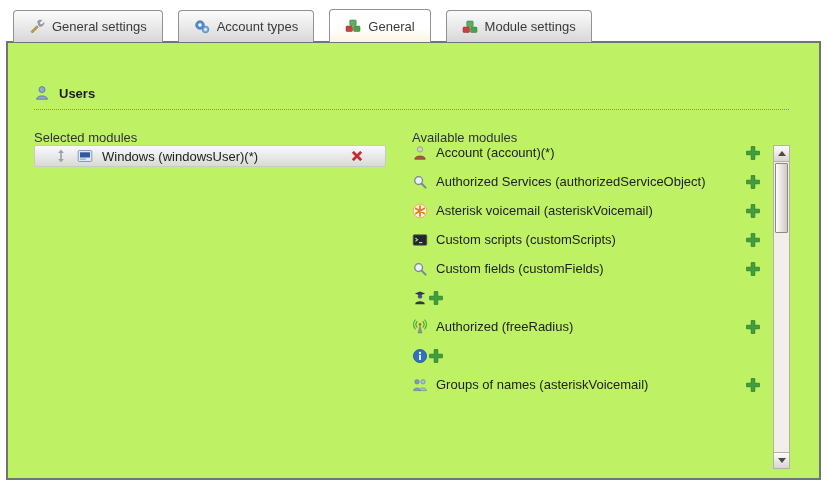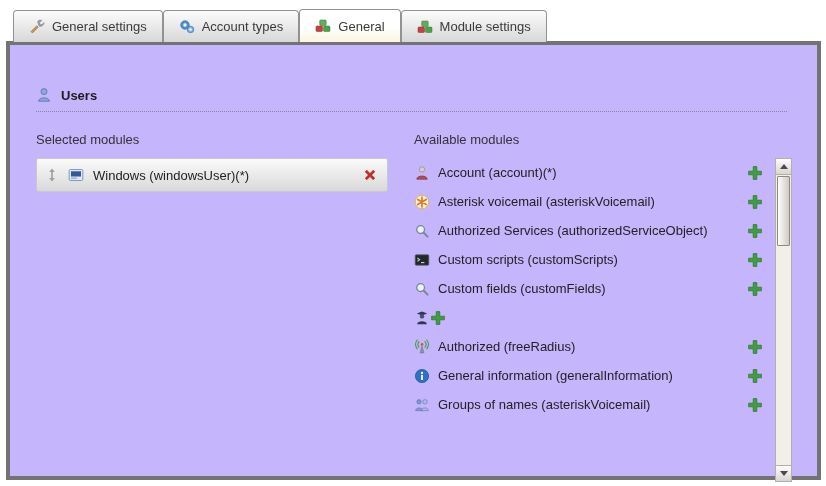--- a/index.html
+++ b/index.html
@@ -1,48 +1,48 @@
 <!DOCTYPE html>
 <html><head>
 <meta charset="utf-8">
 <style>
   *{box-sizing:border-box}
   html,body{margin:0;padding:0}
   body{width:826px;height:486px;position:relative;background:#ffffff;
        font-family:"Liberation Sans","DejaVu Sans",sans-serif;font-size:13px;color:#222;overflow:hidden}
 
   
-  .tabbar{position:absolute;top:9px;left:13px;display:flex;gap:0;align-items:flex-end;z-index:2}
+  .tabbar{position:absolute;top:9px;left:13px;display:flex;gap:15px;align-items:flex-end;z-index:2}
   .tab{display:flex;align-items:center;gap:7px;height:32px;padding:0 15px;
        border:1px solid #8f9396;border-bottom:none;border-radius:4px 4px 0 0;
        background:linear-gradient(#fcfcfc,#d7d7d7);color:#3a3a3a;cursor:pointer;white-space:nowrap}
   .tab.active{height:33px;background:linear-gradient(#ffffff 55%,#fbf5e0)}
 
   
-  .panel{position:absolute;left:6px;right:5px;top:41px;bottom:6px;background:#c4b5fd;
-         border:4px solid #737373;z-index:1}
+  .panel{position:absolute;left:6px;right:5px;top:41px;bottom:6px;background:#bef264;
+         border:2px solid #737373;z-index:1}
   .section-head{display:flex;align-items:center;gap:9px;margin:42px 0 0 26px;font-weight:bold;color:#1c1c1c}
   .dotted{border-bottom:1px dotted #8a8a8a;margin:8px 30px 0 26px}
 
   .columns{display:flex;margin:16px 0 0 26px}
   .col-left{width:352px}
   .col-right{width:378px;margin-left:26px}
-  .col-label{color:#333;margin:4px 0 11px}
-
-  
-  .srow{display:flex;align-items:center;height:34px;background:linear-gradient(#fafafa,#d9d9d9);
-        border:1px solid #c9c9c9;border-radius:2px;padding:0 9px}
+  .col-label{color:#333;margin:4px 0 0}
+
+  
+  .srow{display:flex;align-items:center;height:22px;background:linear-gradient(#fafafa,#d9d9d9);
+        border:1px solid #c9c9c9;border-radius:2px;padding:0 20px}
   .drag{display:flex;align-items:center;margin-right:10px;cursor:grab}
   .sname{flex:1;margin-left:9px}
   .delbtn,.addbtn{background:none;border:0;padding:0;cursor:pointer;display:flex;align-items:center}
 
   
   .avail-body{display:flex;height:324px}
   .avail-list{flex:1}
-  .arow{display:flex;align-items:center;height:29px}
+  .arow{display:flex;align-items:flex-start;height:29px}
   .aname{flex:1;margin-left:8px}
   .addbtn{margin-right:12px}
 
   
   .scrollbar{width:17px;display:flex;flex-direction:column;background:#f2efe9;border:1px solid #b4b0a8}
   .sb-btn{height:16px;flex:none;background:linear-gradient(#fdfdfd,#d9d5cd);
           border-bottom:1px solid #b4b0a8;display:flex;align-items:center;justify-content:center;cursor:pointer}
   .sb-btn.down{border-bottom:none;border-top:1px solid #b4b0a8}
   .sb-track{flex:1;position:relative}
   .sb-thumb{position:absolute;left:1px;right:1px;top:1px;height:70px;
@@ -160,56 +160,56 @@
                     <path d="M6.2 1.6h3.6v4.6h4.6v3.6H9.8v4.6H6.2V9.8H1.6V6.2h4.6Z" fill="#3f9e3f" stroke="#2a742a" stroke-width="0.7"></path>
                   </svg>
               </span>
             </button>
           </div>
 
 
           <div class="arow">
             <span class="icon16">
               <svg viewBox="0 0 16 16" width="16" height="16">
+                <circle cx="6.6" cy="6.6" r="3.9" fill="#eaf1f8" stroke="#7a8694" stroke-width="1.3"></circle>
+                <path d="M9.6 9.6 13.6 13.6" stroke="#7a8694" stroke-width="2" stroke-linecap="round"></path>
+              </svg>
+            </span>
+            <span class="aname">Authorized Services (authorizedServiceObject)</span>
+            <button class="addbtn">
+              <span class="icon16">
+                <svg viewBox="0 0 16 16" width="16" height="16">
+                    <path d="M6.2 1.6h3.6v4.6h4.6v3.6H9.8v4.6H6.2V9.8H1.6V6.2h4.6Z" fill="#3f9e3f" stroke="#2a742a" stroke-width="0.7"></path>
+                  </svg>
+              </span>
+            </button>
+          </div>
+
+          <div class="arow">
+            <span class="icon16">
+              <svg viewBox="0 0 16 16" width="16" height="16">
                 <circle cx="8" cy="8" r="6.8" fill="#fdf3dd" stroke="#e2a93f" stroke-width="0.8"></circle>
                 <g stroke="#e07b1f" stroke-width="1.7" stroke-linecap="round">
                     <path d="M8 3v10M3.7 5.5l8.6 5M12.3 5.5l-8.6 5"></path>
                   </g>
               </svg>
             </span>
             <span class="aname">Asterisk voicemail (asteriskVoicemail)</span>
             <button class="addbtn">
               <span class="icon16">
                 <svg viewBox="0 0 16 16" width="16" height="16">
                     <path d="M6.2 1.6h3.6v4.6h4.6v3.6H9.8v4.6H6.2V9.8H1.6V6.2h4.6Z" fill="#3f9e3f" stroke="#2a742a" stroke-width="0.7"></path>
                   </svg>
               </span>
             </button>
           </div>
 
           <div class="arow">
             <span class="icon16">
               <svg viewBox="0 0 16 16" width="16" height="16">
-                <circle cx="6.6" cy="6.6" r="3.9" fill="#eaf1f8" stroke="#7a8694" stroke-width="1.3"></circle>
-                <path d="M9.6 9.6 13.6 13.6" stroke="#7a8694" stroke-width="2" stroke-linecap="round"></path>
-              </svg>
-            </span>
-            <span class="aname">Authorized Services (authorizedServiceObject)</span>
-            <button class="addbtn">
-              <span class="icon16">
-                <svg viewBox="0 0 16 16" width="16" height="16">
-                    <path d="M6.2 1.6h3.6v4.6h4.6v3.6H9.8v4.6H6.2V9.8H1.6V6.2h4.6Z" fill="#3f9e3f" stroke="#2a742a" stroke-width="0.7"></path>
-                  </svg>
-              </span>
-            </button>
-          </div>
-
-          <div class="arow">
-            <span class="icon16">
-              <svg viewBox="0 0 16 16" width="16" height="16">
                 <rect x="1.2" y="2.8" width="13.6" height="10.4" rx="1" fill="#23272b" stroke="#565c63" stroke-width="0.7"></rect>
                 <path d="M3.4 6l2.2 1.7-2.2 1.7" fill="none" stroke="#9fe69f" stroke-width="1.1"></path>
                 <path d="M7 10.6h3.4" stroke="#d5d5d5" stroke-width="1.1"></path>
               </svg>
             </span>
             <span class="aname">Custom scripts (customScripts)</span>
             <button class="addbtn">
               <span class="icon16">
                 <svg viewBox="0 0 16 16" width="16" height="16">
                     <path d="M6.2 1.6h3.6v4.6h4.6v3.6H9.8v4.6H6.2V9.8H1.6V6.2h4.6Z" fill="#3f9e3f" stroke="#2a742a" stroke-width="0.7"></path>
@@ -272,21 +272,20 @@
           </div>
 
           <div class="arow">
             <span class="icon16">
               <svg viewBox="0 0 16 16" width="16" height="16">
                 <circle cx="8" cy="8" r="6.6" fill="#2f72c4" stroke="#1d4f8f" stroke-width="0.7"></circle>
                 <circle cx="8" cy="4.9" r="1.1" fill="#fff"></circle>
                 <rect x="7.1" y="6.8" width="1.8" height="5.2" rx="0.6" fill="#fff"></rect>
               </svg>
             </span>
-            <span class="aname">General information (generalInformation)</span>
             <button class="addbtn">
               <span class="icon16">
                 <svg viewBox="0 0 16 16" width="16" height="16">
                     <path d="M6.2 1.6h3.6v4.6h4.6v3.6H9.8v4.6H6.2V9.8H1.6V6.2h4.6Z" fill="#3f9e3f" stroke="#2a742a" stroke-width="0.7"></path>
                   </svg>
               </span>
             </button>
           </div>
 
           <div class="arow">

